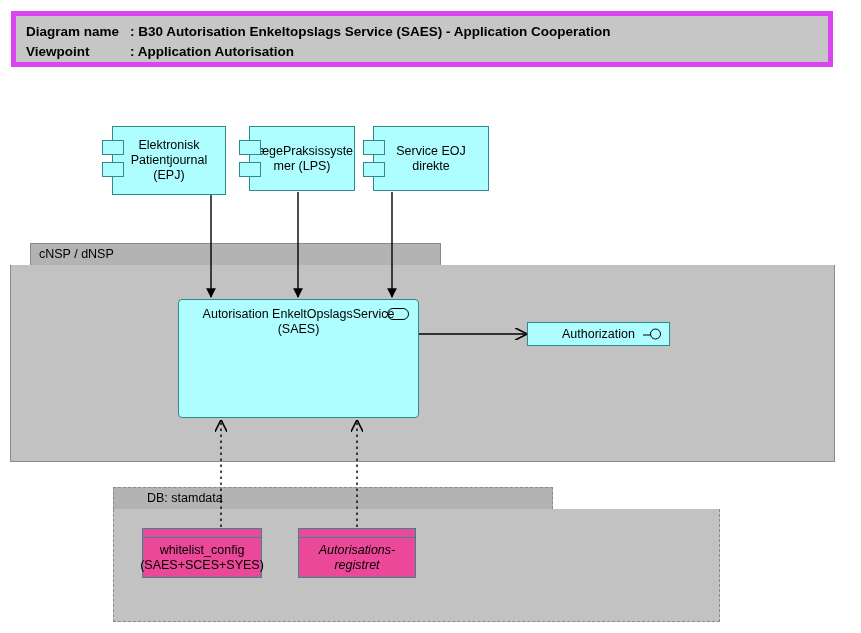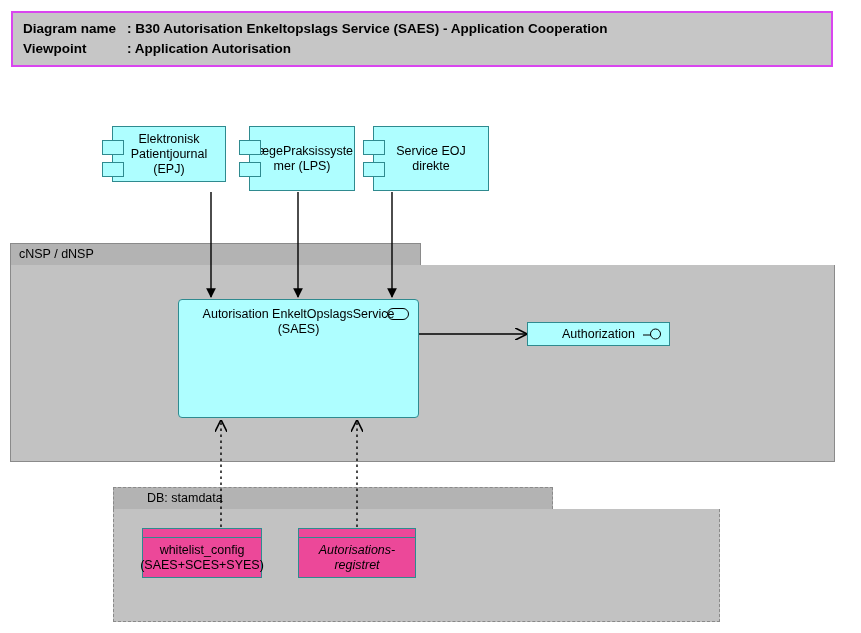--- a/index.html
+++ b/index.html
@@ -19,21 +19,21 @@
   }
 
   
   .title-block {
     position: absolute;
     left: 11px;
     top: 11px;
     width: 822px;
     height: 56px;
     background: #c6c6c6;
-    border: 2px solid #d946ef;
+    border: 5px solid #d946ef;
     box-sizing: border-box;
     padding: 6px 0 0 10px;
   }
   .title-line {
     font-size: 13.5px;
     font-weight: bold;
     color: #000000;
     line-height: 20px;
     white-space: pre;
   }
@@ -53,21 +53,21 @@
     position: absolute;
     background: #c2c2c2;
     box-sizing: border-box;
   }
   .solid-edge { border: 1px solid #8a8a8a; }
   .dashed-edge { border: 1px dashed #8a8a8a; }
 
   
   #group-cnsp-tab  { left: 10px;  top: 243px; width: 411px; height: 22px; }
   #group-cnsp-body { left: 10px;  top: 265px; width: 825px; height: 197px; border-top: none; }
-  #group-cnsp-tab.solid-edge { border-bottom: none; }
+  #group-cnsp-tab.solid-edge { border-bottom: none; margin-left: 20px; }
 
   
   #group-db-tab  { left: 113px; top: 487px; width: 440px; height: 22px; border-bottom: none; padding-left: 33px; }
   #group-db-body { left: 113px; top: 509px; width: 607px; height: 113px; border-top: none; }
 
   
   .elem {
     position: absolute;
     background: #aefeff;
     border: 1px solid #2f8a8f;
@@ -89,21 +89,21 @@
     height: 15px;
     background: #aefeff;
     border: 1px solid #2f8a8f;
     box-sizing: border-box;
     left: -11px;
   }
   .comp-nub.n1 { top: 13px; }
   .comp-nub.n2 { top: 35px; }
 
   
-  #comp-epj { left: 112px; top: 126px; width: 114px; height: 56px; }
+  #comp-epj { left: 112px; top: 126px; width: 114px; height: 69px; }
   #comp-lps { left: 249px; top: 126px; width: 106px; height: 65px; }
   #comp-keoj{ left: 373px; top: 126px; width: 116px; height: 65px; }
 
   
   #svc-saes {
     left: 178px; top: 299px; width: 241px; height: 119px;
     border-radius: 4px;
     align-items: flex-start;
     padding-top: 7px;
   }

